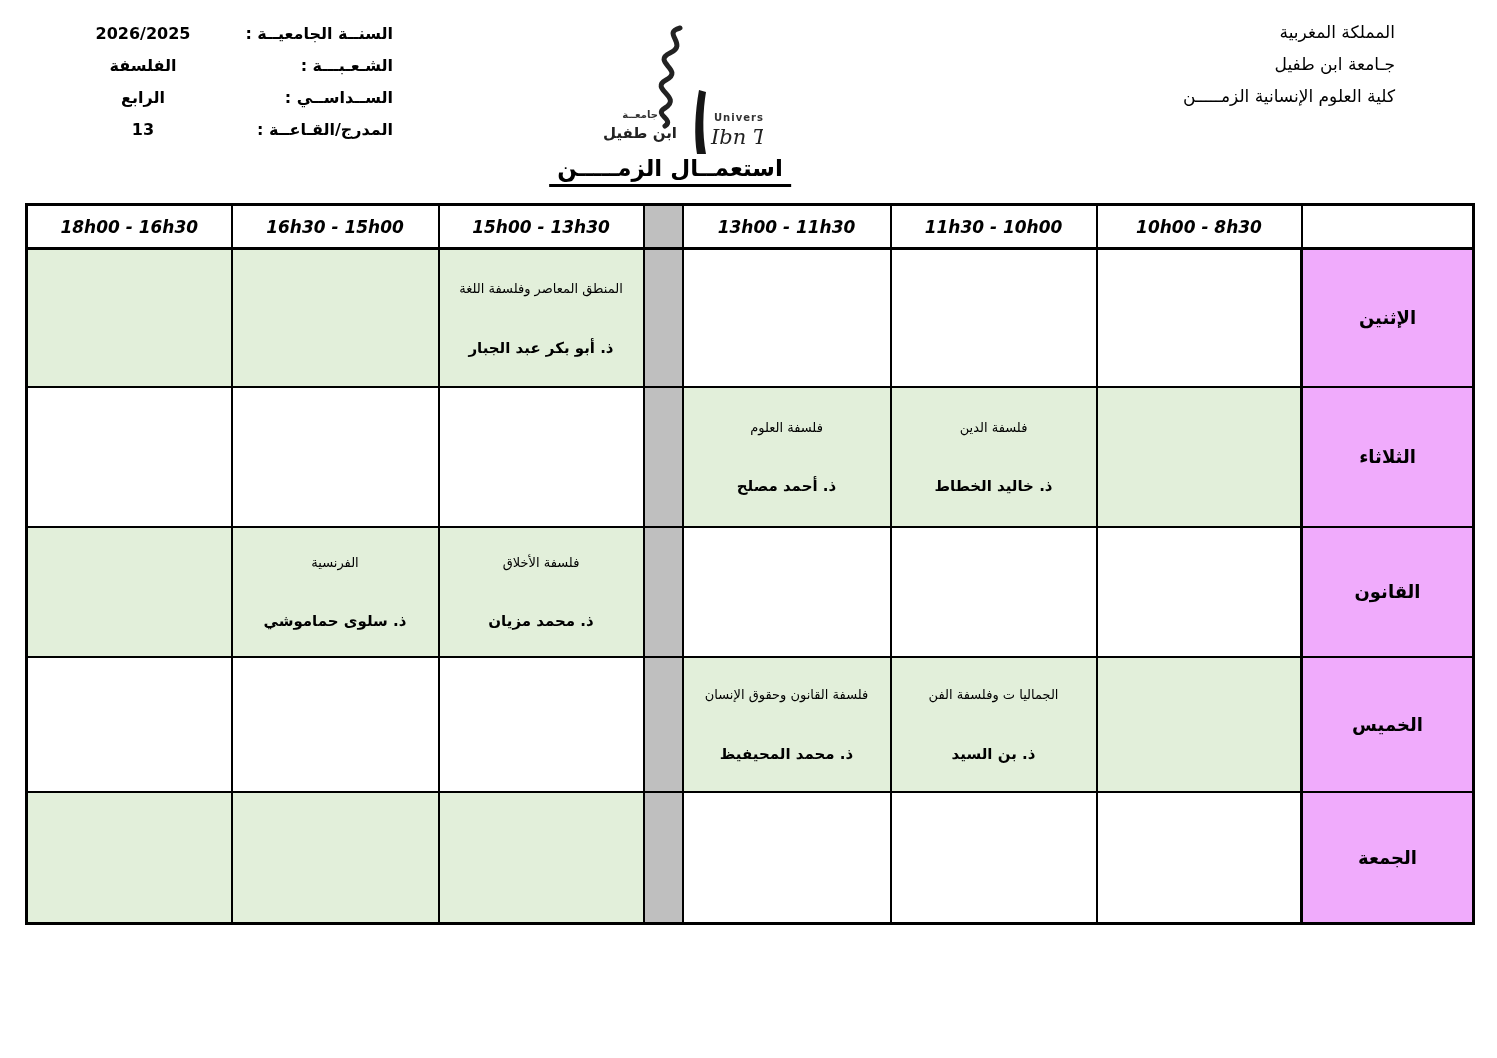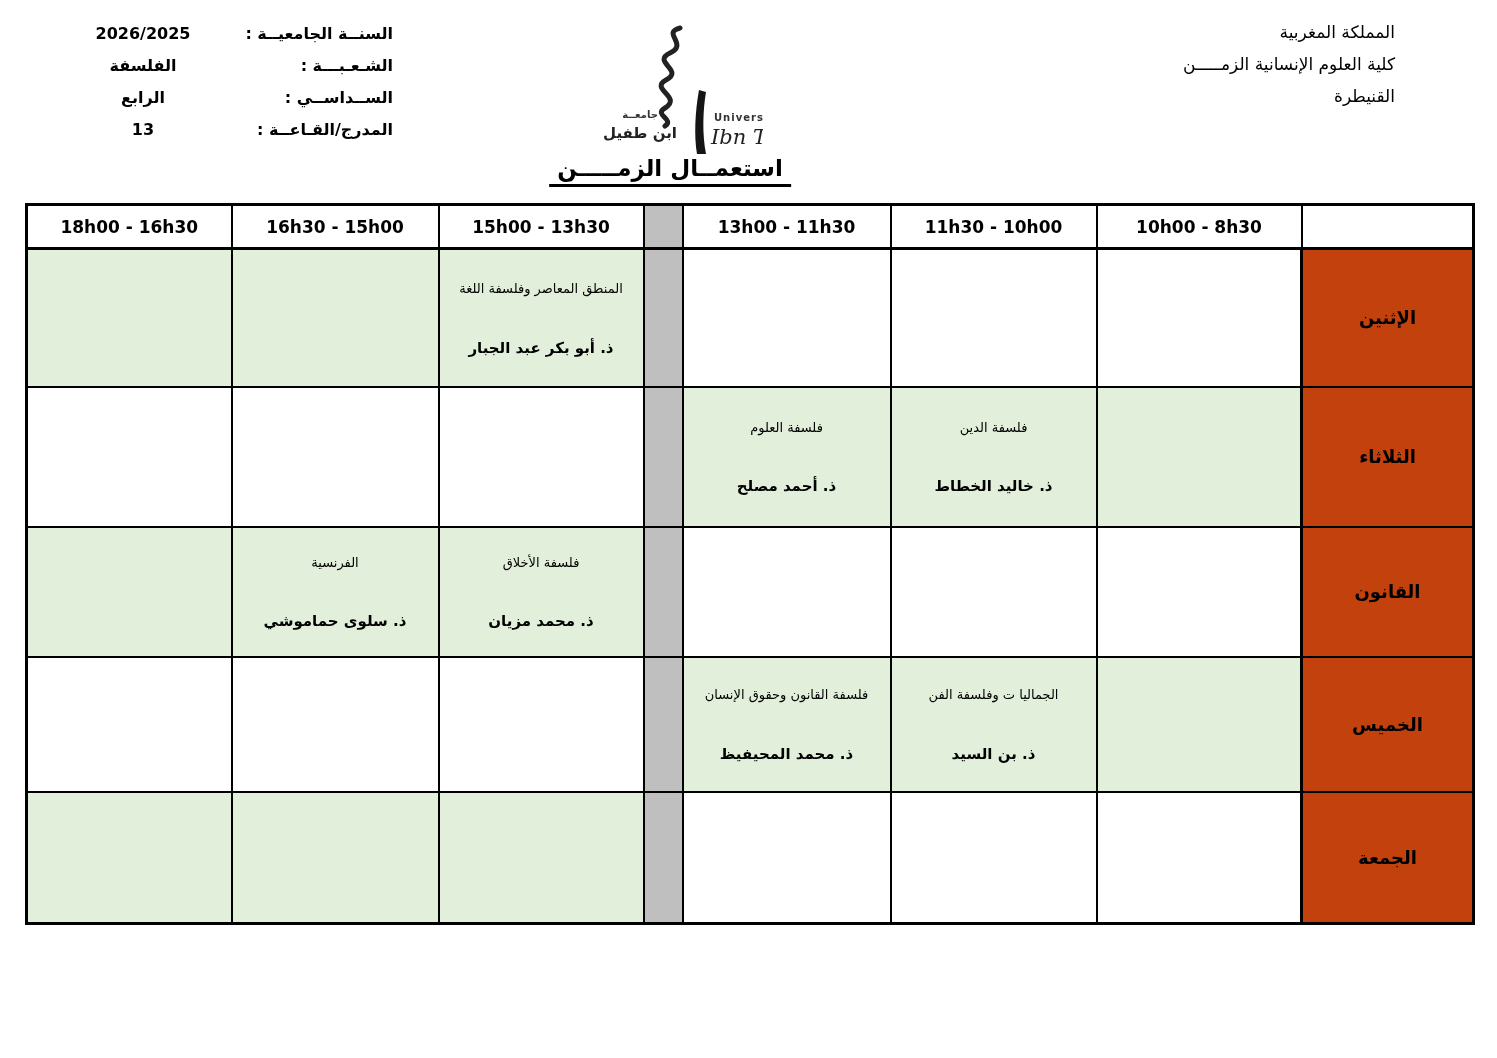--- a/index.html
+++ b/index.html
@@ -22,29 +22,29 @@
     font-weight:bold;font-size:23px;direction:rtl;white-space:nowrap;
     border-bottom:3px solid var(--border,#000);padding:0 8px 3px 8px;}
 
   
   .table-wrap{position:absolute;left:25px;top:203px;}
   table.timetable{border-collapse:collapse;table-layout:fixed;direction:rtl;
     border:3px solid var(--border,#000);}
   .timetable th,.timetable td{border:2px solid var(--border,#000);padding:0;}
   .timetable thead tr{height:44px;}
   .timetable thead th{font-weight:bold;font-size:17px;direction:ltr;unicode-bidi:isolate;
-    border-bottom:3px solid var(--border,#000);background:#fff;}
+    border-bottom:3px solid var(--border,#000);background:#fff;font-style:italic;}
   .timetable tbody tr:nth-child(1){height:138px;}
   .timetable tbody tr:nth-child(2){height:140px;}
   .timetable tbody tr:nth-child(3){height:130px;}
   .timetable tbody tr:nth-child(4){height:135px;}
   .timetable tbody tr:nth-child(5){height:132px;}
   .timetable tbody tr:nth-child(6){height:113px;}
   td.day-cell{font-weight:bold;font-size:18px;text-align:center;vertical-align:middle;
-    border-left:3px solid var(--border,#000);background:#c2410c;}
+    border-left:3px solid var(--border,#000);background:#f0abfc;}
   td.course-cell,th.course-cell{vertical-align:middle;text-align:center;background:#fff;}
   .hl{background:var(--hl,#e2efda) !important;}
   .sep-cell{background:var(--sep,#bfbfbf) !important;}
   .course-name{font-weight:normal;font-size:13px;line-height:1.5;padding:0 8px;direction:rtl;}
   .teacher-name{font-weight:bold;font-size:15px;margin-top:40px;direction:rtl;}
 </style>
 </head>
 <body>
 
 <div class="meta-left">
@@ -72,22 +72,22 @@
     <path d="M116,70 C112,92 111,116 114,134 L123,134 C119,113 120,90 123,72 Z" fill="#151515"></path>
     <text x="57" y="98" font-size="10" font-weight="bold" text-anchor="middle" fill="#333" font-family="DejaVu Sans, sans-serif" id="logo-ar-top">جامعــة</text>
     <text x="57" y="118" font-size="15" font-weight="bold" text-anchor="middle" fill="#222" font-family="DejaVu Sans, sans-serif" id="logo-ar-bottom">ابن طفيل</text>
     <text x="131" y="101" font-size="10" font-weight="bold" letter-spacing="1" fill="#333" font-family="DejaVu Sans, sans-serif" id="logo-lat-top">Université</text>
     <text x="128" y="124" font-size="21" font-style="italic" fill="#222" font-family="DejaVu Serif, serif" id="logo-lat-bottom">Ibn Tofail</text>
   </svg>
 </div>
 
 <div class="institution">
   <div>المملكة المغربية</div>
+  <div>جـامعة ابن طفيل</div>
   <div>كلية العلوم الإنسانية الزمـــــن</div>
-  <div>القنيطرة</div>
 </div>
 
 <div class="page-title">استعمــال الزمـــــن</div>
 
 <div class="table-wrap">
   <table class="timetable">
     <colgroup>
       <col style="width:172px">
         <col style="width:205px">
         <col style="width:206px">

